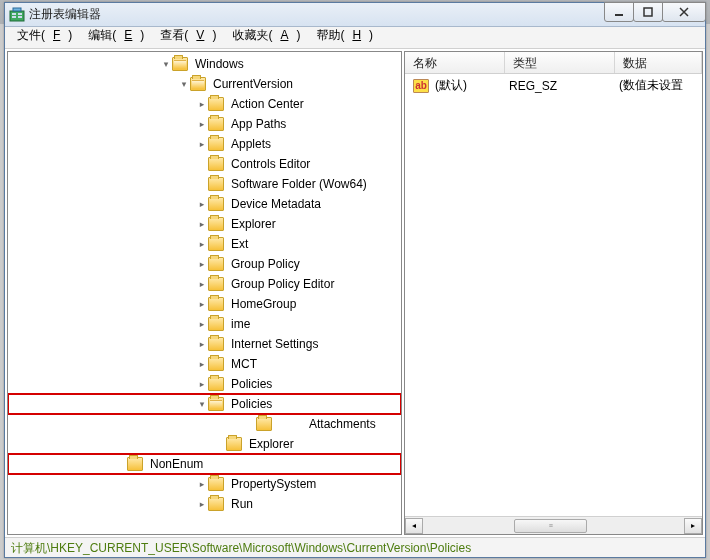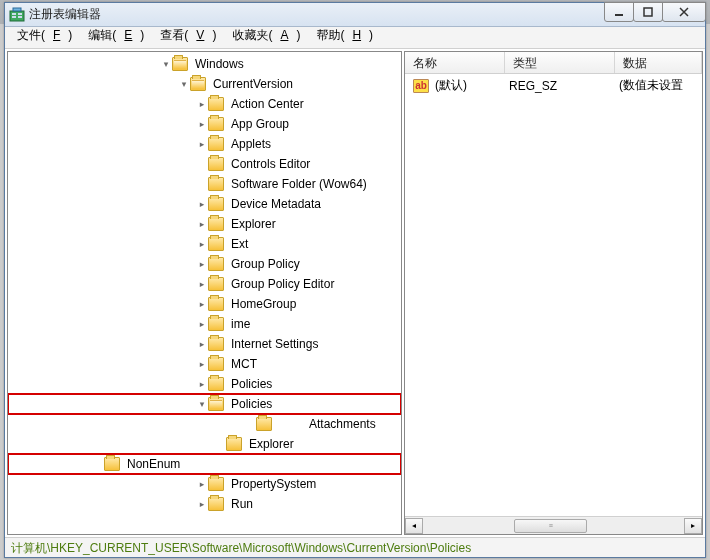--- a/index.html
+++ b/index.html
@@ -94,21 +94,21 @@
           <span class="label">CurrentVersion</span>
         </div>
         <div class="node" style="padding-left: 188px;">
           <span class="twisty">▸</span>
           <span class="folder"></span>
           <span class="label">Action Center</span>
         </div>
         <div class="node" style="padding-left: 188px;">
           <span class="twisty">▸</span>
           <span class="folder"></span>
-          <span class="label">App Group</span>
+          <span class="label">App Paths</span>
         </div>
         <div class="node" style="padding-left: 188px;">
           <span class="twisty">▸</span>
           <span class="folder"></span>
           <span class="label">Applets</span>
         </div>
         <div class="node" style="padding-left: 188px;">
           <span class="twisty"></span>
           <span class="folder"></span>
           <span class="label">Controls Editor</span>
@@ -176,21 +176,21 @@
         <div class="node" style="padding-left: 206px; gap: 30px;">
           <span class="twisty"></span>
           <span class="folder"></span>
           <span class="label">Attachments</span>
         </div>
         <div class="node" style="padding-left: 206px;">
           <span class="twisty"></span>
           <span class="folder"></span>
           <span class="label">Explorer</span>
         </div>
-        <div class="node hl" style="padding-left: 84px;">
+        <div class="node hl" style="padding-left: 107px;">
           <span class="twisty"></span>
           <span class="folder"></span>
           <span class="label">NonEnum</span>
         </div>
         <div class="node" style="padding-left: 188px;">
           <span class="twisty">▸</span>
           <span class="folder"></span>
           <span class="label">PropertySystem</span>
         </div>
         <div class="node" style="padding-left: 188px;">

